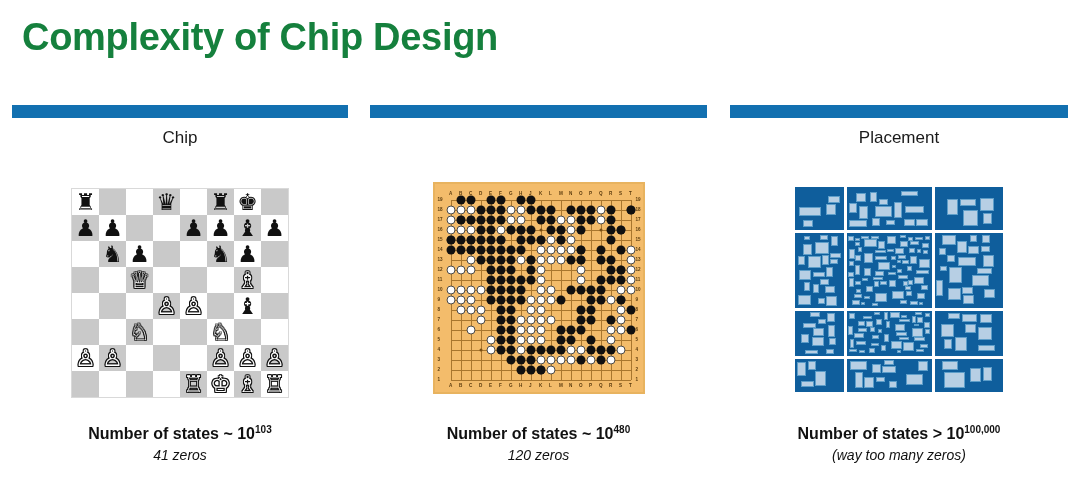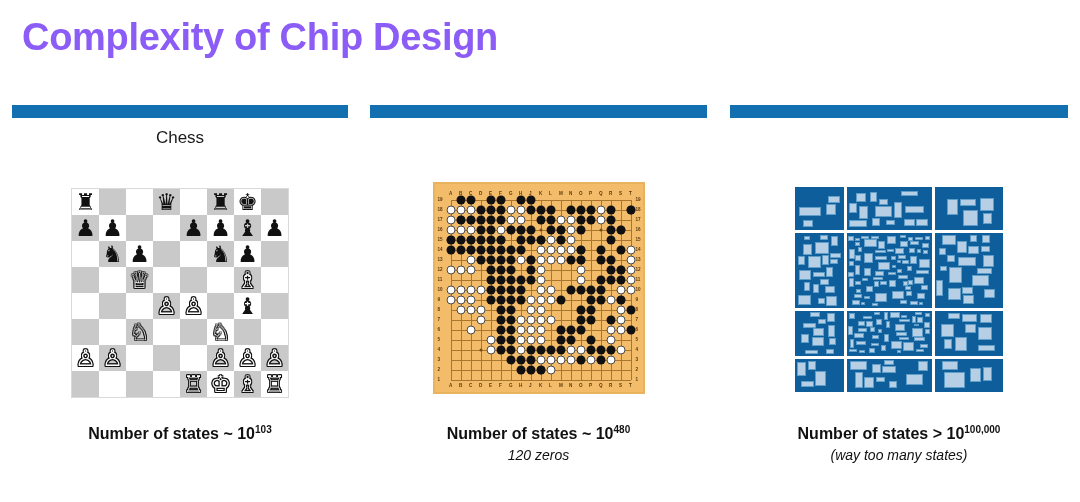--- a/index.html
+++ b/index.html
@@ -7,21 +7,21 @@
     width:1080px;height:502px;
     background:#ffffff;
     font-family:"Liberation Sans", sans-serif;
     overflow:hidden;
     position:relative;
   }
   #slide{position:relative;width:1080px;height:502px;}
 
   .slide-title{
     position:absolute;left:22px;top:16px;
-    font-size:38px;font-weight:bold;color:#8b5cf6;
+    font-size:38px;font-weight:bold;color:#15803d;
     letter-spacing:-0.3px;
     white-space:nowrap;
   }
 
   .col{position:absolute;top:0;height:502px;}
   .col-0{left:12px;width:336px;}
   .col-1{left:370px;width:337px;}
   .col-2{left:730px;width:338px;}
 
   .rule{position:absolute;top:105px;left:0;right:0;height:13px;background:#1270b0;}
@@ -91,21 +91,21 @@
 </style>
 </head>
 <body>
 
 <div id="slide">
 
   <div class="slide-title">Complexity of Chip Design</div>
 
   <div class="col col-0">
     <div class="rule"></div>
-    <div class="col-head">Chess</div>
+    <div class="col-head">Chip</div>
 
     <div class="figure">
       <div class="chess-wrap">
         <div class="chess-board" id="chess-board">
             <div class="sq light">
               <span class="pc b">♜</span>
             </div>
             <div class="sq dark"></div>
             <div class="sq light"></div>
             <div class="sq dark">
@@ -226,20 +226,21 @@
             </div>
             <div class="sq light">
               <span class="pc w">♖</span>
             </div>
           </div>
       </div>
     </div>
 
     <div class="caption">
       <div class="line1"><span>Number of states ~ 10</span><sup>103</sup></div>
+      <div class="line2">41 zeros</div>
     </div>
   </div>
 
   <div class="col col-1">
     <div class="rule"></div>
 
     <div class="figure">
       <div class="go-wrap">
         <div class="go-board" id="go-board">
           <div class="go-inner" id="go-inner">
@@ -618,20 +619,21 @@
     </div>
 
     <div class="caption">
       <div class="line1"><span>Number of states ~ 10</span><sup>480</sup></div>
       <div class="line2">120 zeros</div>
     </div>
   </div>
 
   <div class="col col-2">
     <div class="rule"></div>
+    <div class="col-head">Placement</div>
 
     <div class="figure">
       <div class="place-wrap">
         <div class="place" id="place">
             <div class="wline" style="left: 0px; top: 0px; width: 214px; height: 3px;"></div>
             <div class="wline" style="left: 0px; top: 208px; width: 214px; height: 3px;"></div>
             <div class="wline" style="left: 0px; top: 0px; width: 3px; height: 211px;"></div>
             <div class="wline" style="left: 211px; top: 0px; width: 3px; height: 211px;"></div>
             <div class="wline" style="left: 0px; top: 46px; width: 214px; height: 2.5px;"></div>
             <div class="wline" style="left: 0px; top: 124px; width: 214px; height: 2.5px;"></div>
@@ -849,18 +851,18 @@
             <div class="blk" style="left: 152.1px; top: 187.5px; width: 20.8px; height: 16.4px;"></div>
             <div class="blk" style="left: 178px; top: 183.9px; width: 10.5px; height: 13.7px;"></div>
             <div class="blk" style="left: 190.6px; top: 182.7px; width: 9.8px; height: 14.7px;"></div>
             <div class="blk" style="left: 149.8px; top: 177.4px; width: 16.2px; height: 8.7px;"></div>
           </div>
       </div>
     </div>
 
     <div class="caption">
       <div class="line1"><span>Number of states &gt; 10</span><sup>100,000</sup></div>
-      <div class="line2">(way too many states)</div>
+      <div class="line2">(way too many zeros)</div>
     </div>
   </div>
 
 
 </div>
 
 </body></html>

